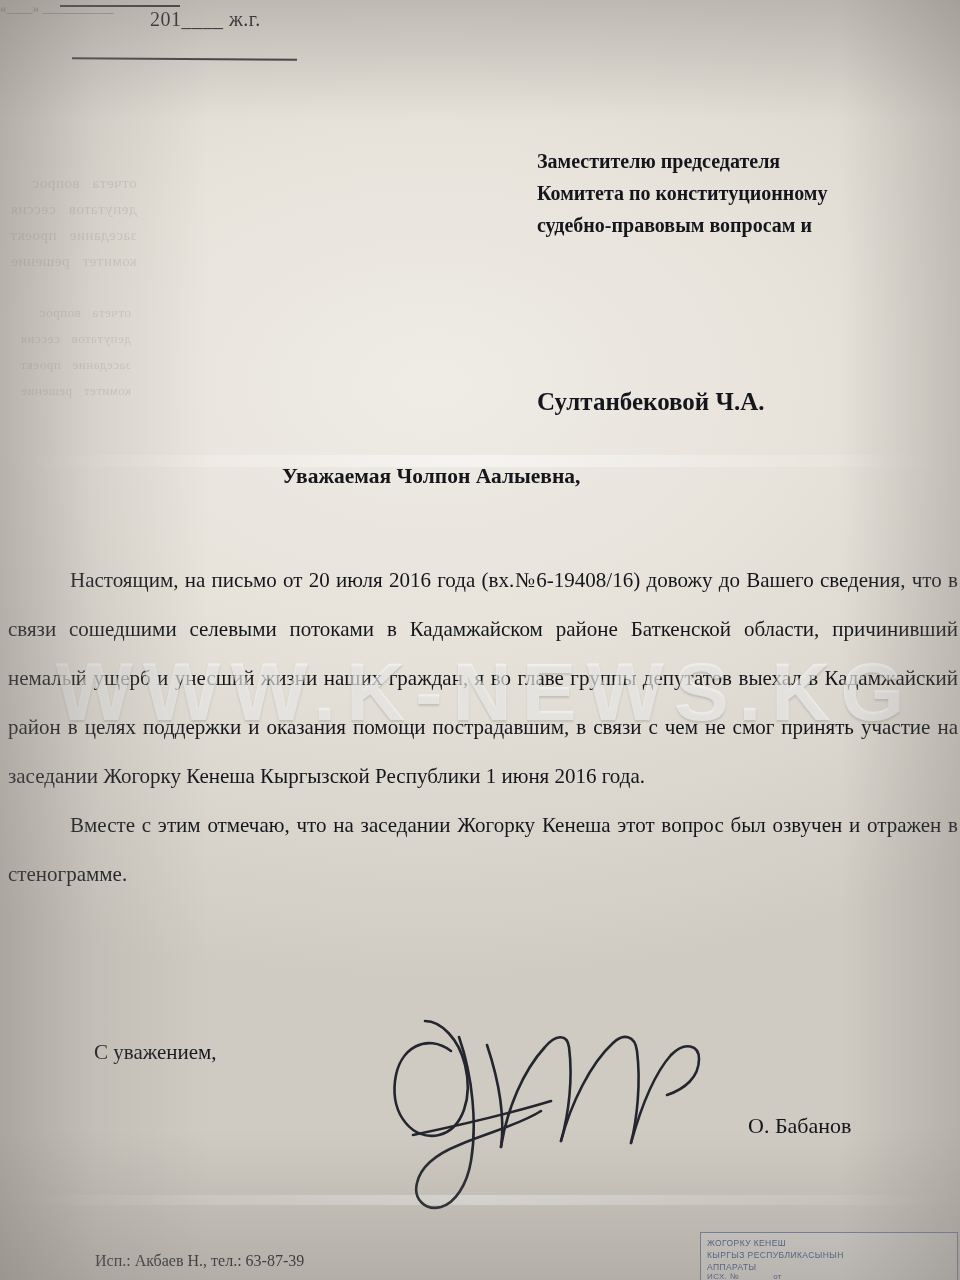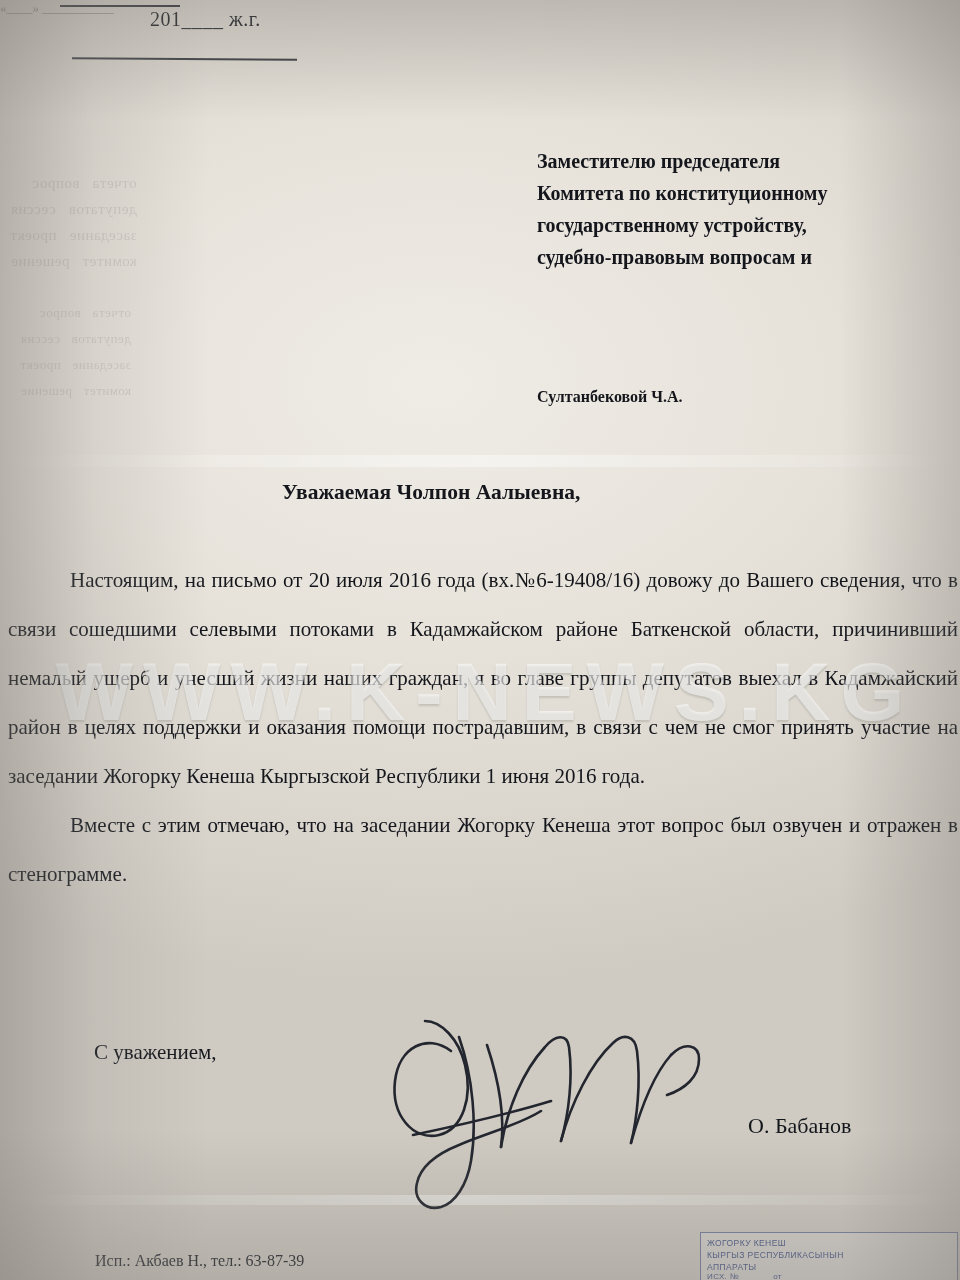--- a/index.html
+++ b/index.html
@@ -127,28 +127,28 @@
   #addressee .just::after {
     content: "";
     display: inline-block;
     width: 100%;
   }
   #addresseeName {
     position: absolute;
     left: 537px;
     top: 388px;
     font-weight: bold;
-    font-size: 16px;
+    font-size: 25px;
     white-space: nowrap;
   }
 
   #salutation {
     position: absolute;
     left: 282px;
-    top: 480px;
+    top: 464px;
     font-weight: bold;
     font-size: 21.5px;
     white-space: nowrap;
   }
 
   #body {
     position: absolute;
     left: 8px;
     top: 556px;
     width: 950px;
@@ -271,21 +271,20 @@
   <div id="topFragment">
     <div id="topCut">«____» ___________</div>
     <div id="ruleShort"></div>
     <div id="dateLine">201____ ж.г.</div>
     <div id="ruleLong"></div>
   </div>
 
   <div id="addressee">
     <div class="just">Заместителю председателя</div>
     <div class="just">Комитета по конституционному</div>
-    <div>государственному устройству,</div>
     <div class="just">судебно-правовым вопросам и</div>
   </div>
 
   <div id="addresseeName">Султанбековой Ч.А.</div>
 
   <div id="salutation">Уважаемая Чолпон Аалыевна,</div>
 
   <div id="body">
     <p class="p1">Настоящим, на письмо от 20 июля 2016 года (вх.№6-19408/16) довожу до Вашего сведения, что в связи сошедшими селевыми потоками в Кадамжайском районе Баткенской области, причинивший немалый ущерб и унесший жизни наших граждан, я во главе группы депутатов выехал в Кадамжайский район в целях поддержки и оказания помощи пострадавшим, в связи с чем не смог принять участие на заседании Жогорку Кенеша Кыргызской Республики 1 июня 2016 года.</p>
     <p class="p2">Вместе с этим отмечаю, что на заседании Жогорку Кенеша этот вопрос был озвучен и отражен в стенограмме.</p>

